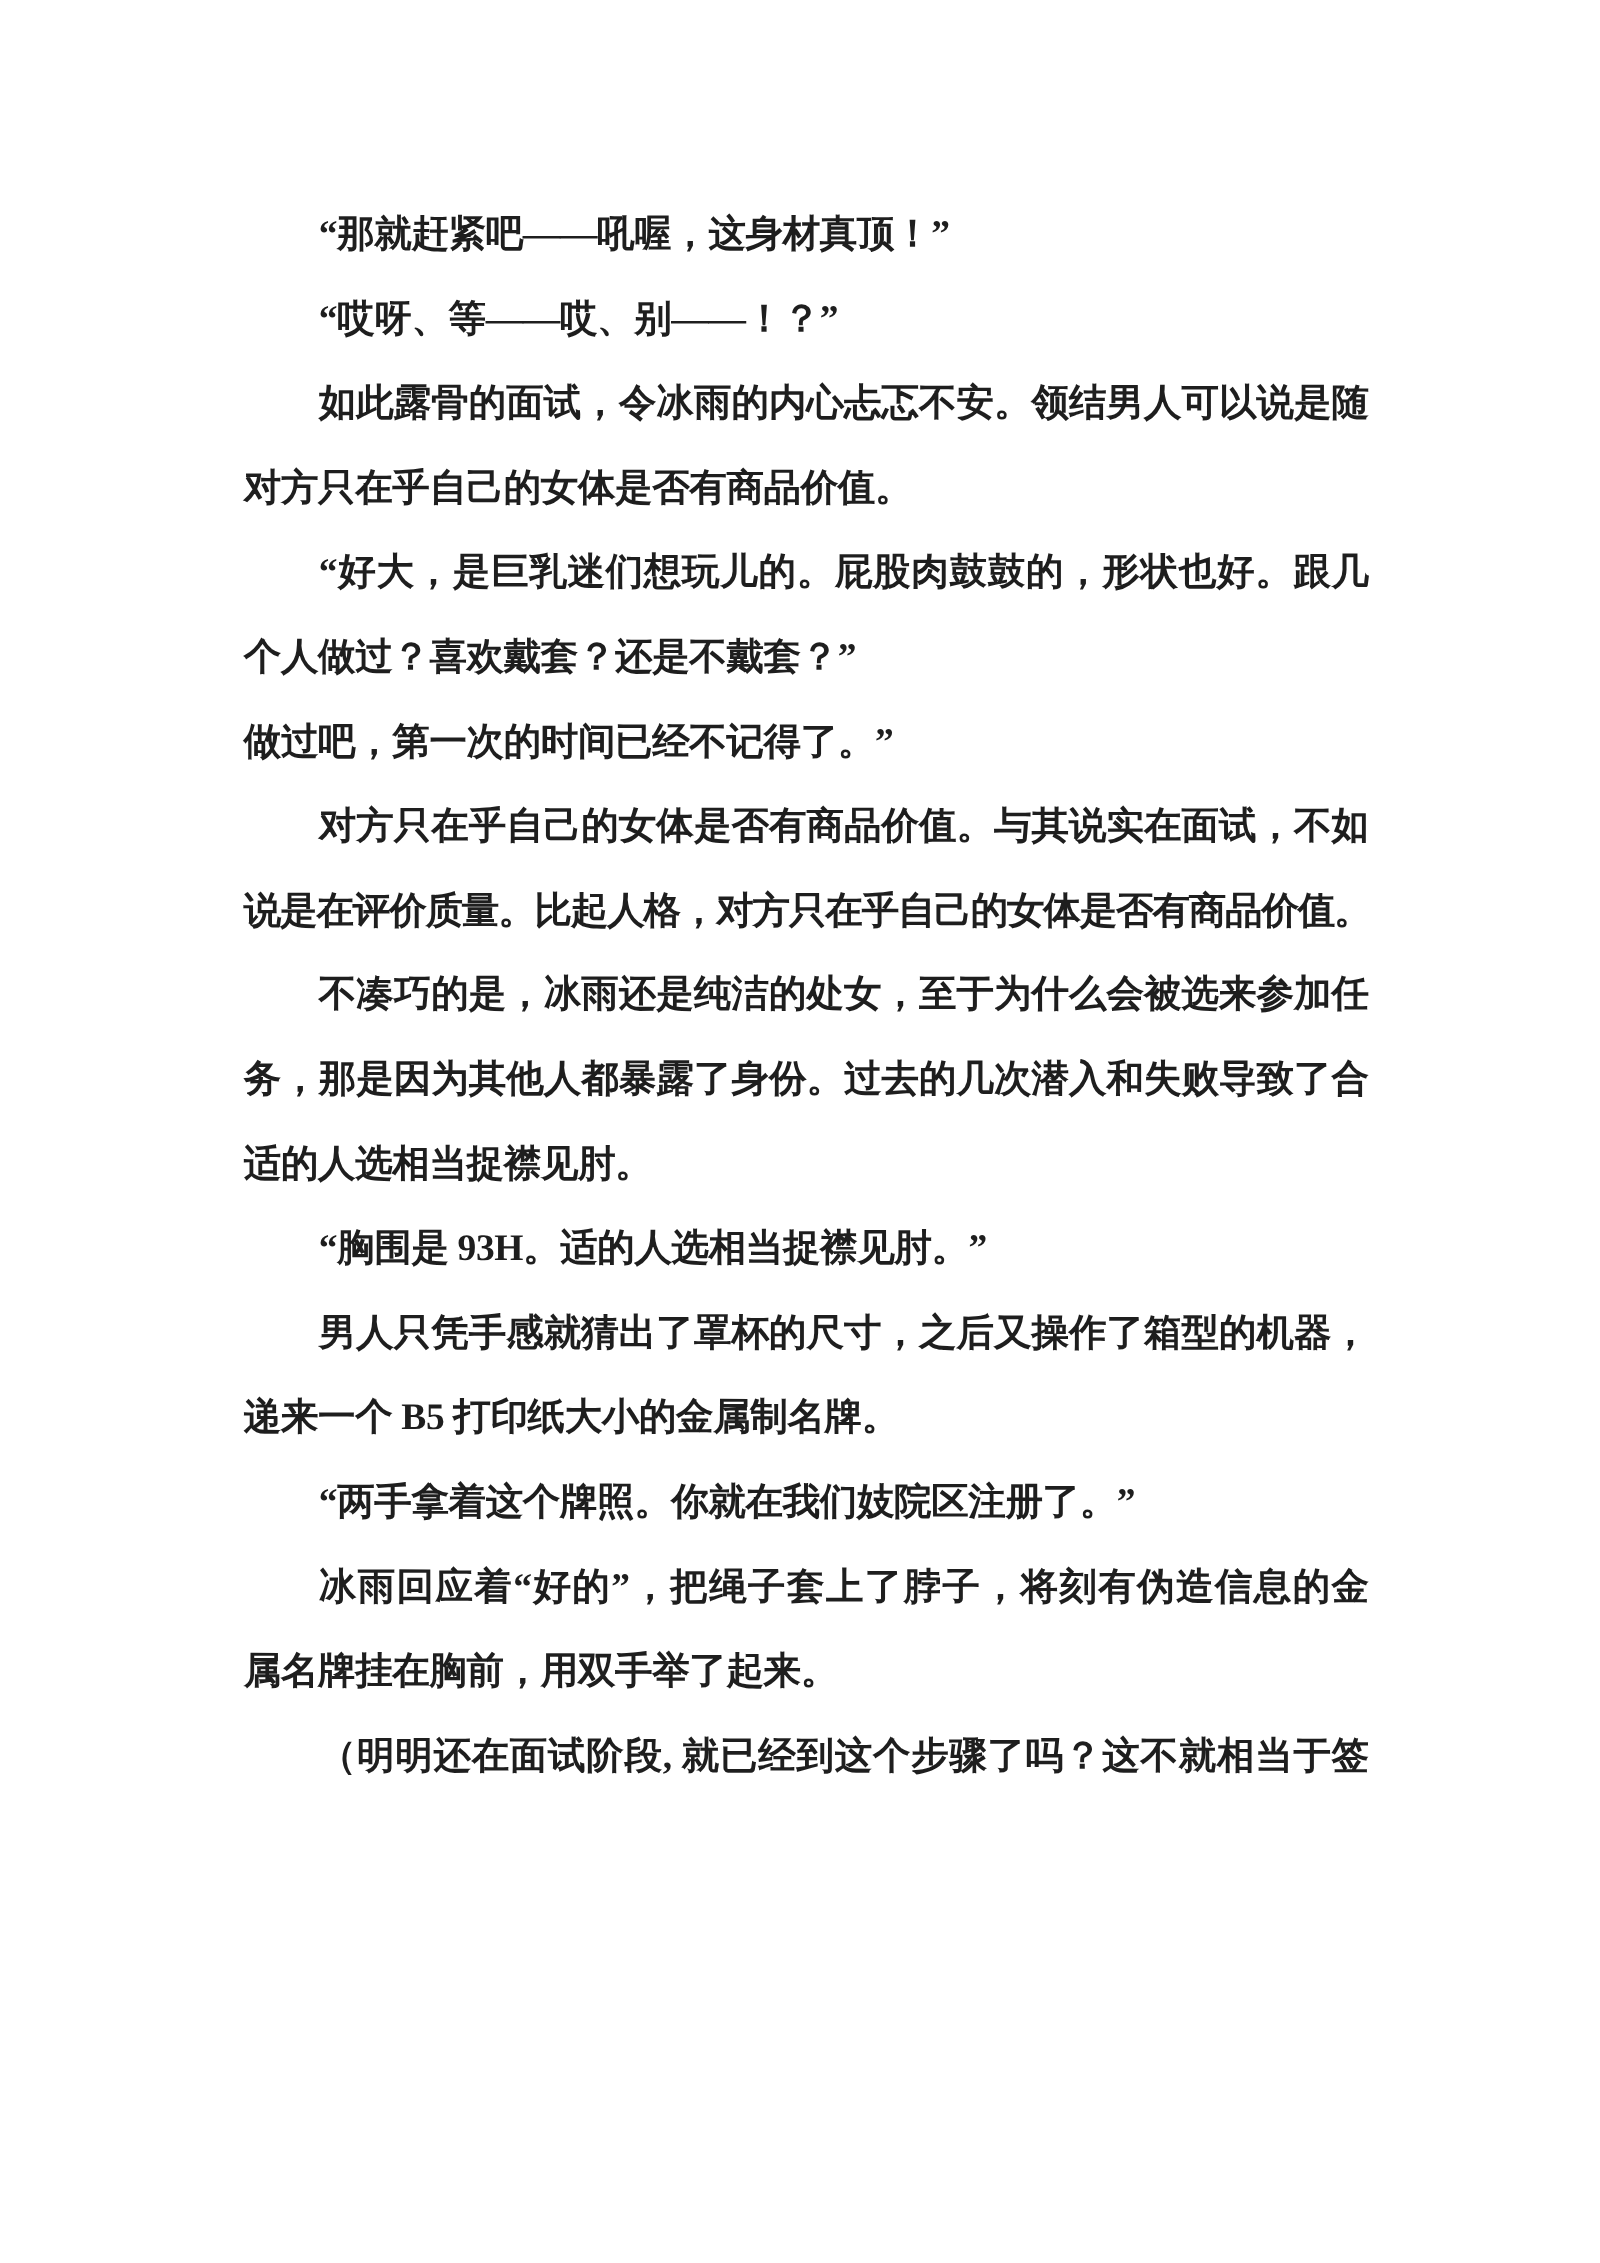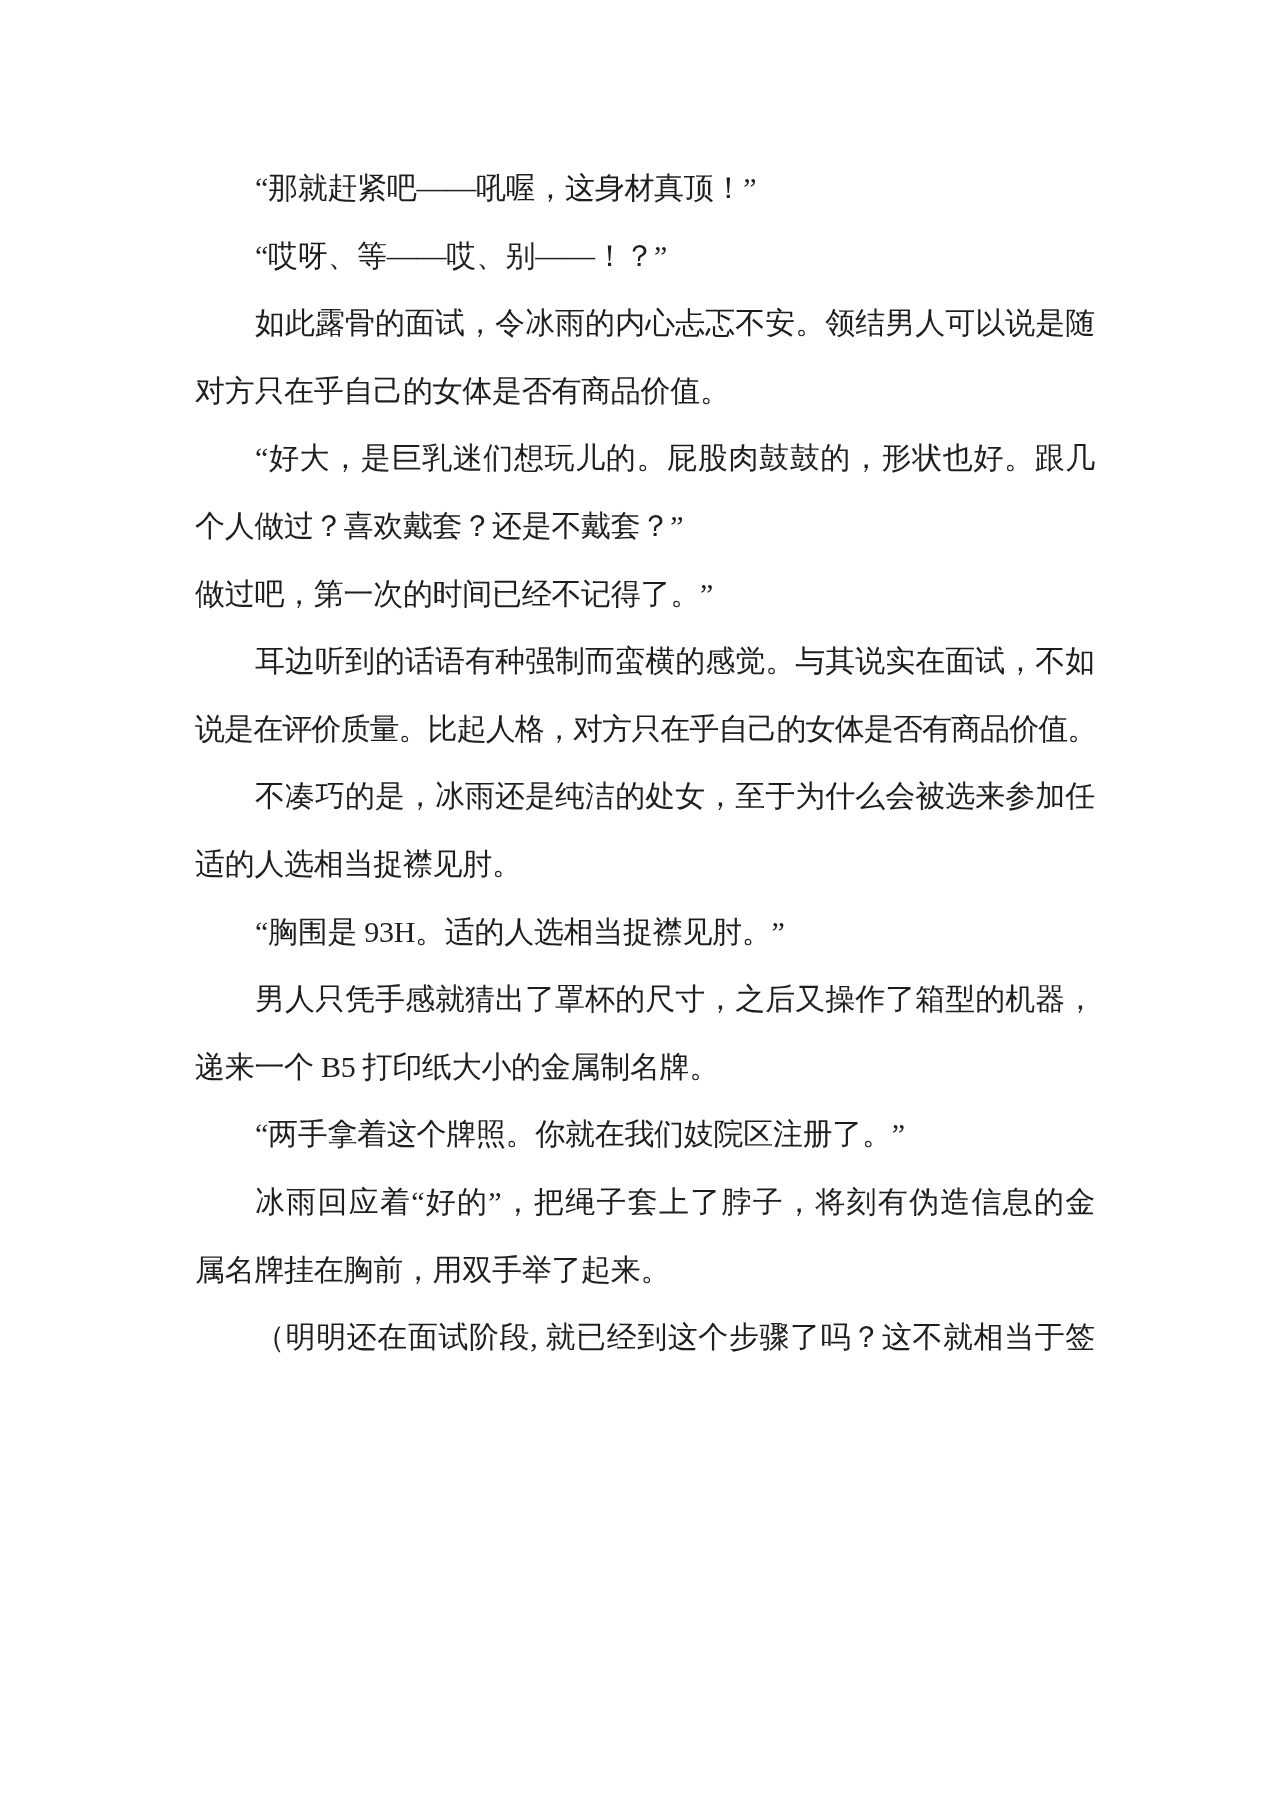--- a/index.html
+++ b/index.html
@@ -20,20 +20,21 @@
     width: 900px;
     color: #1e1e1e;
   }
   .line {
     height: 67.6px;
     line-height: 67.6px;
     font-size: 30px;
     letter-spacing: -0.3px;
     text-align: left;
     white-space: normal;
+    font-weight: bold;
   }
   
   .p {
     text-indent: 2em;
   }
   
   .full {
     text-align: justify;
     text-align-last: justify;
   }
@@ -46,23 +47,24 @@
 <body>
 
 <div class="page-text">
   <div class="line p">“那就赶紧吧——吼喔，这身材真顶！”</div>
   <div class="line p">“哎呀、等——哎、别——！？”</div>
   <div class="line p full">如此露骨的面试，令冰雨的内心忐忑不安。领结男人可以说是随</div>
   <div class="line">对方只在乎自己的女体是否有商品价值。</div>
   <div class="line p full">“好大，是巨乳迷们想玩儿的。屁股肉鼓鼓的，形状也好。跟几</div>
   <div class="line">个人做过？喜欢戴套？还是不戴套？”</div>
   <div class="line">做过吧，第一次的时间已经不记得了。”</div>
-  <div class="line p full">耳边听到的话语有种强制而蛮横的感觉。与其说实在面试，不如</div>
+  <div class="line p full">对方只在乎自己的女体是否有商品价值。与其说实在面试，不如</div>
   <div class="line full tight">说是在评价质量。比起人格，对方只在乎自己的女体是否有商品价值。</div>
   <div class="line p full">不凑巧的是，冰雨还是纯洁的处女，至于为什么会被选来参加任</div>
+  <div class="line full">务，那是因为其他人都暴露了身份。过去的几次潜入和失败导致了合</div>
   <div class="line">适的人选相当捉襟见肘。</div>
   <div class="line p">“胸围是 93H。适的人选相当捉襟见肘。”</div>
   <div class="line p full">男人只凭手感就猜出了罩杯的尺寸，之后又操作了箱型的机器，</div>
   <div class="line">递来一个 B5 打印纸大小的金属制名牌。</div>
   <div class="line p">“两手拿着这个牌照。你就在我们妓院区注册了。”</div>
   <div class="line p full">冰雨回应着“好的”，把绳子套上了脖子，将刻有伪造信息的金</div>
   <div class="line">属名牌挂在胸前，用双手举了起来。</div>
   <div class="line p full">（明明还在面试阶段, 就已经到这个步骤了吗？这不就相当于签</div>
 </div>
 

